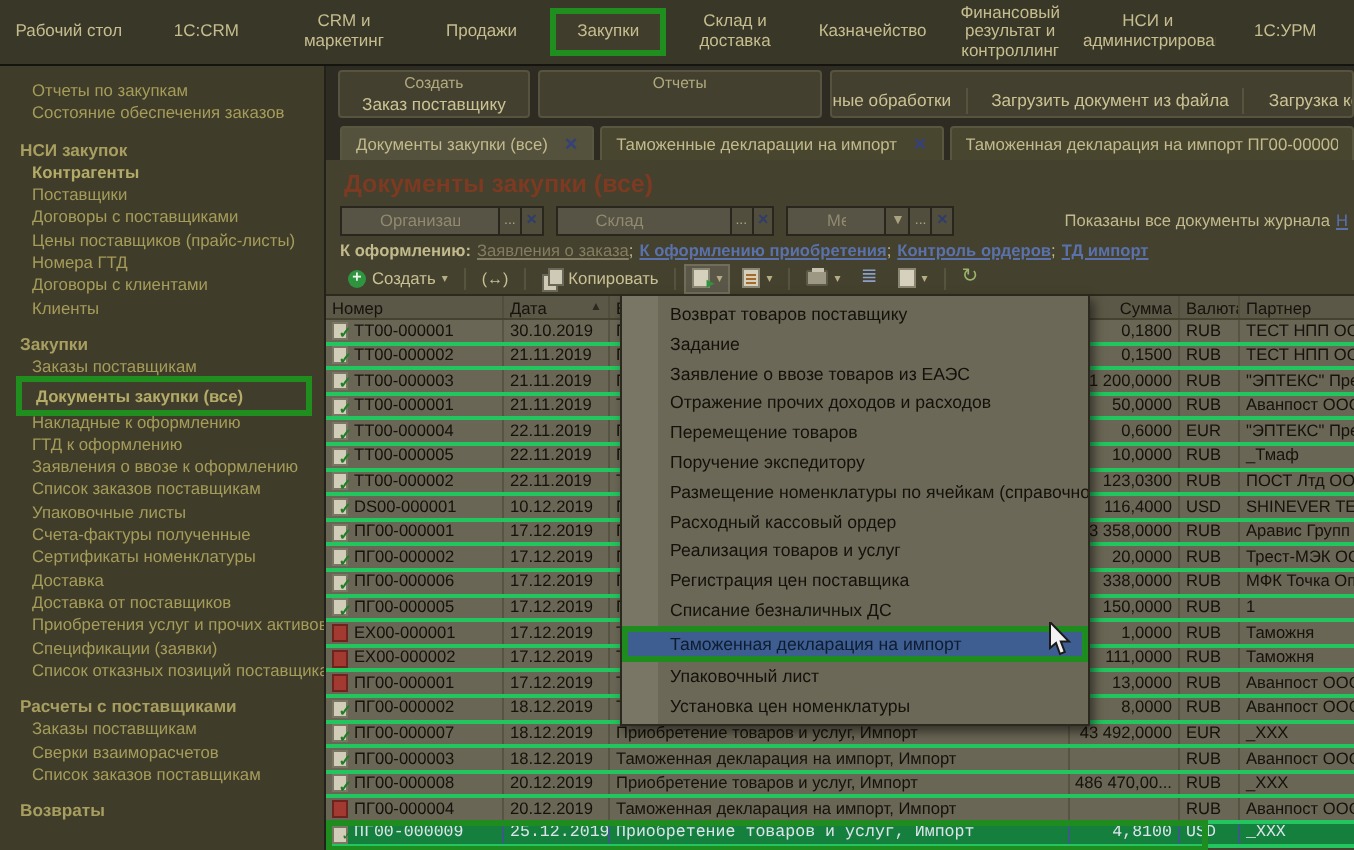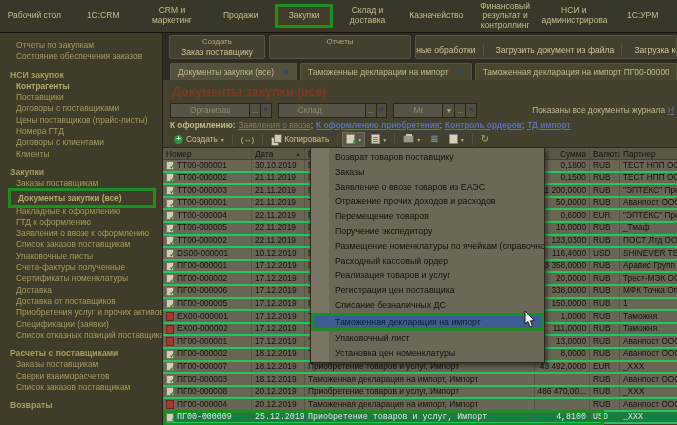--- a/index.html
+++ b/index.html
@@ -245,21 +245,21 @@
         <span class="fbtn">...</span>
         <span class="fbtn clear">✕</span>
       </div>
       <div class="status">
         <span>Показаны все документы журнала</span><a>Н</a>
       </div>
     </div>
 
     <div class="format-row">
       <span class="fmt-label">К оформлению:</span>
-      <span id="fmt-links"><span class="fmt-link muted">Заявления о ввозе</span><span class="fmt-sep">;</span><span class="fmt-link">К оформлению приобретения</span><span class="fmt-sep">;</span><span class="fmt-link">Контроль ордеров</span><span class="fmt-sep">;</span><span class="fmt-link">ТД импорт</span></span>
+      <span id="fmt-links"><span class="fmt-link muted">Заявления о заказа</span><span class="fmt-sep">;</span><span class="fmt-link">К оформлению приобретения</span><span class="fmt-sep">;</span><span class="fmt-link">Контроль ордеров</span><span class="fmt-sep">;</span><span class="fmt-link">ТД импорт</span></span>
     </div>
 
     <div class="toolbar">
       <div class="tb-btn">
         <span class="icon-plus"></span>
         <span>Создать</span>
         <span class="caret">▾</span>
       </div>
       <span class="tb-sep"></span>
       <div class="tb-btn">
@@ -552,21 +552,21 @@
             <div class="cell c-part">_ХХХ</div>
           </div>
         </div>
     </div>
 
     <div id="row-box"></div>
   </main>
 
   <div id="ctx-menu">
       <div class="menu-item">Возврат товаров поставщику</div>
-      <div class="menu-item">Заказы</div>
+      <div class="menu-item">Задание</div>
       <div class="menu-item">Заявление о ввозе товаров из ЕАЭС</div>
       <div class="menu-item">Отражение прочих доходов и расходов</div>
       <div class="menu-item">Перемещение товаров</div>
       <div class="menu-item">Поручение экспедитору</div>
       <div class="menu-item">Размещение номенклатуры по ячейкам (справочно)</div>
       <div class="menu-item">Расходный кассовый ордер</div>
       <div class="menu-item">Реализация товаров и услуг</div>
       <div class="menu-item">Регистрация цен поставщика</div>
       <div class="menu-item">Списание безналичных ДС</div>
       <div class="menu-item hl">Таможенная декларация на импорт</div>

